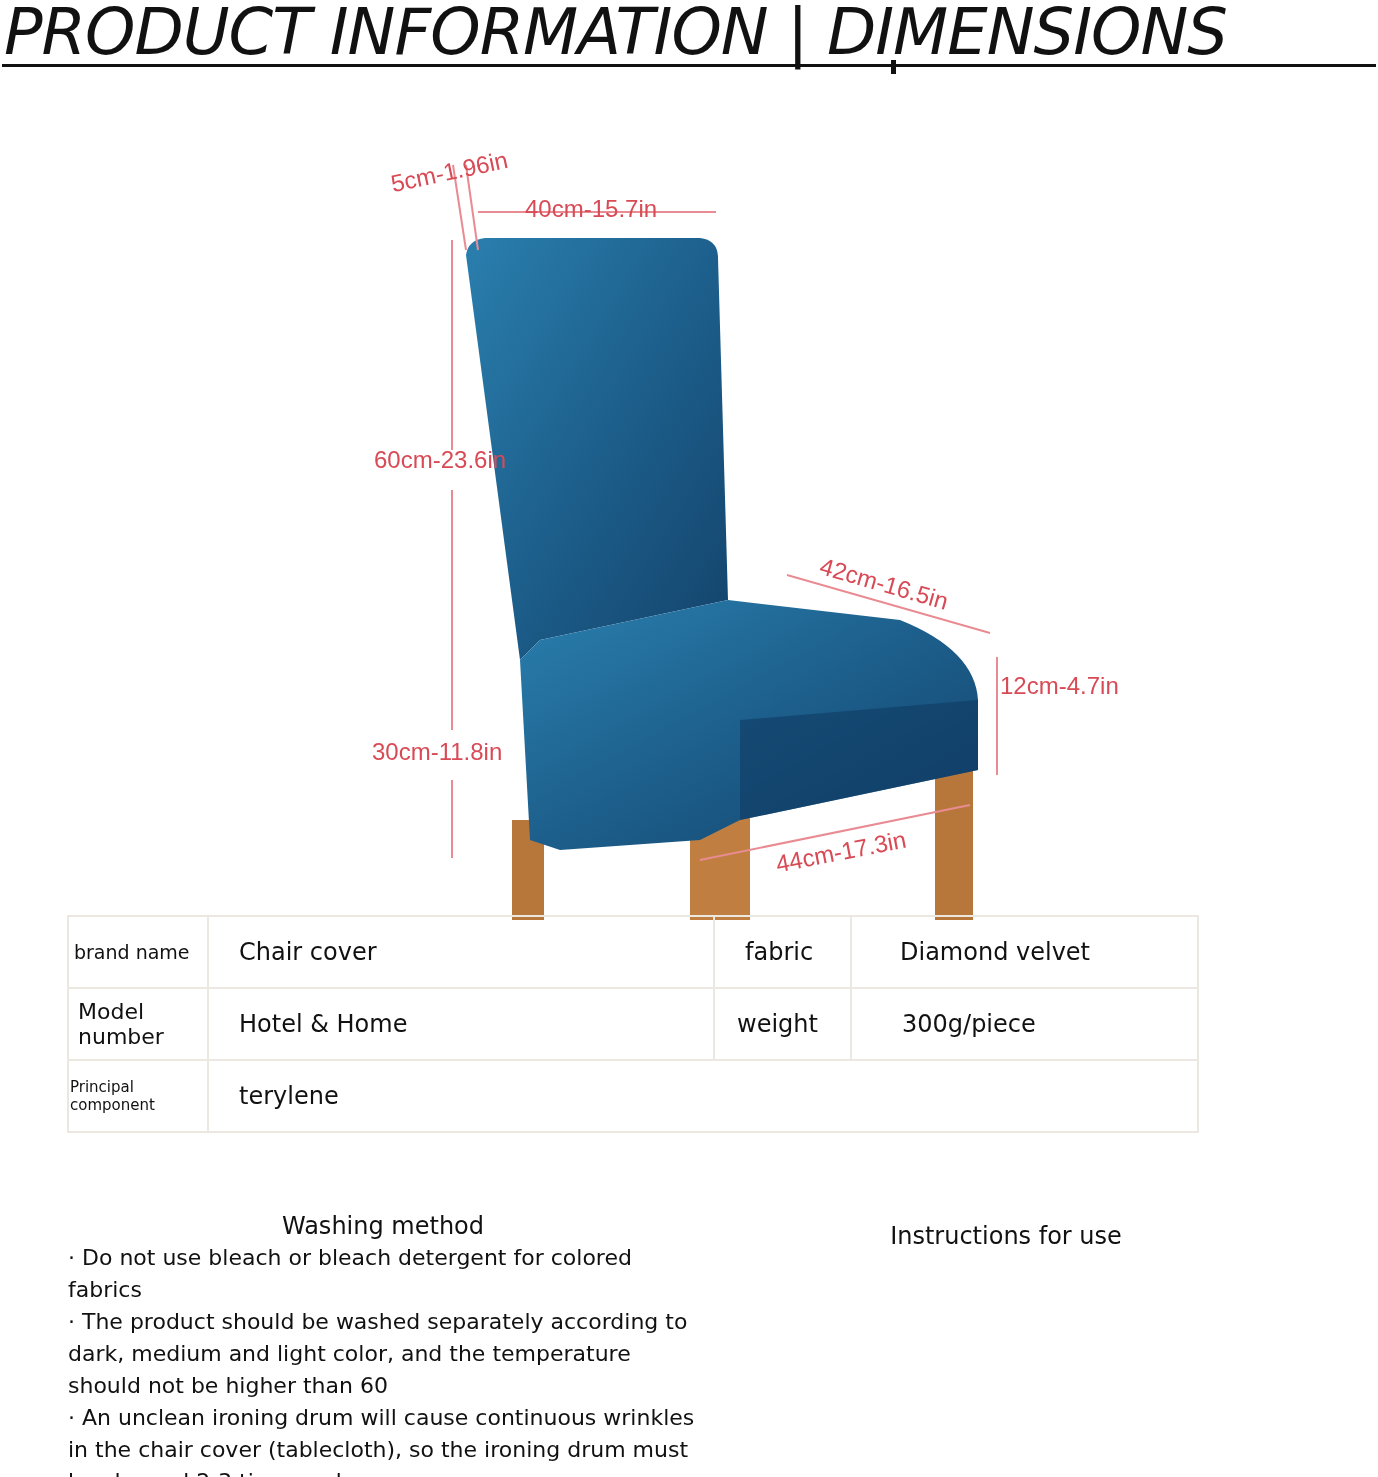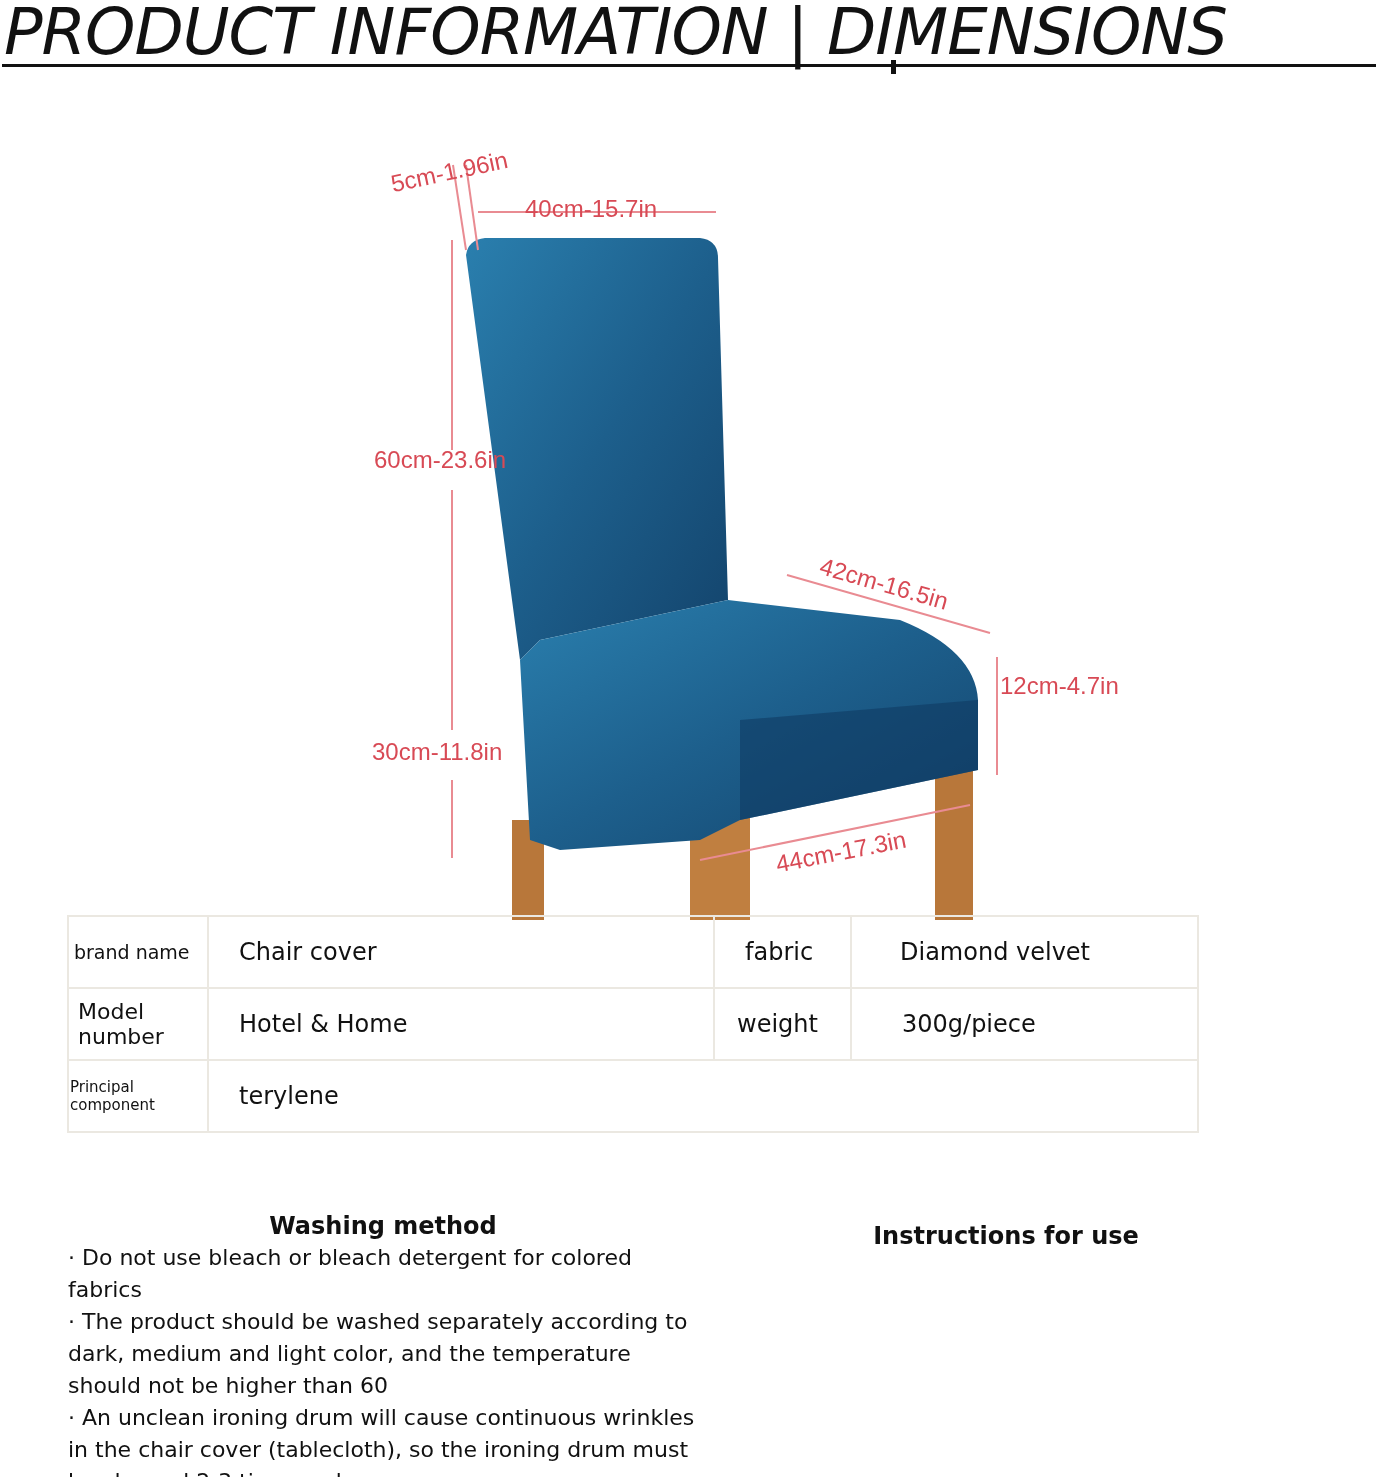--- a/index.html
+++ b/index.html
@@ -7,21 +7,21 @@
   .title { position:absolute; left:4px; top:0; width:1372px; height:62px; font-family:"DejaVu Sans", sans-serif; font-size:64px; line-height:64px; letter-spacing:-1px; white-space:nowrap; transform-origin:left top;font-style:italic; }
   .title-rule { position:absolute; left:2px; top:64px; width:1374px; height:3px; background:#111; }
   .title-bar-tick { position:absolute; left:891px; top:60px; width:5px; height:14px; background:#111; }
   .stage { position:absolute; left:0; top:80px; width:1378px; height:840px; }
   .dim { position:absolute; color:#d84a55; font-family:"Liberation Sans", sans-serif; font-size:24px; white-space:nowrap; }
   table.spec { position:absolute; left:67px; top:915px; width:1132px; border-collapse:collapse; }
   table.spec td { border:2px solid #ebe8e1; padding:0; vertical-align:middle; }
   .k { font-size:19px; }
   .v { font-size:24px; padding-left:30px !important; }
   .section { position:absolute; font-size:22px; line-height:32px; }
-  .section h3 { margin:0; font-weight:bold; font-size:24px; text-align:center; }
+  .section h3 { margin:0; font-weight:normal; font-size:24px; text-align:center; }
 </style>
 </head>
 <body>
 
 <div class="title">PRODUCT INFORMATION | DIMENSIONS</div>
 <div class="title-rule"></div>
 <div class="title-bar-tick"></div>
 
 <div class="stage">
   <svg width="1378" height="840" style="position:absolute;left:0;top:0">

